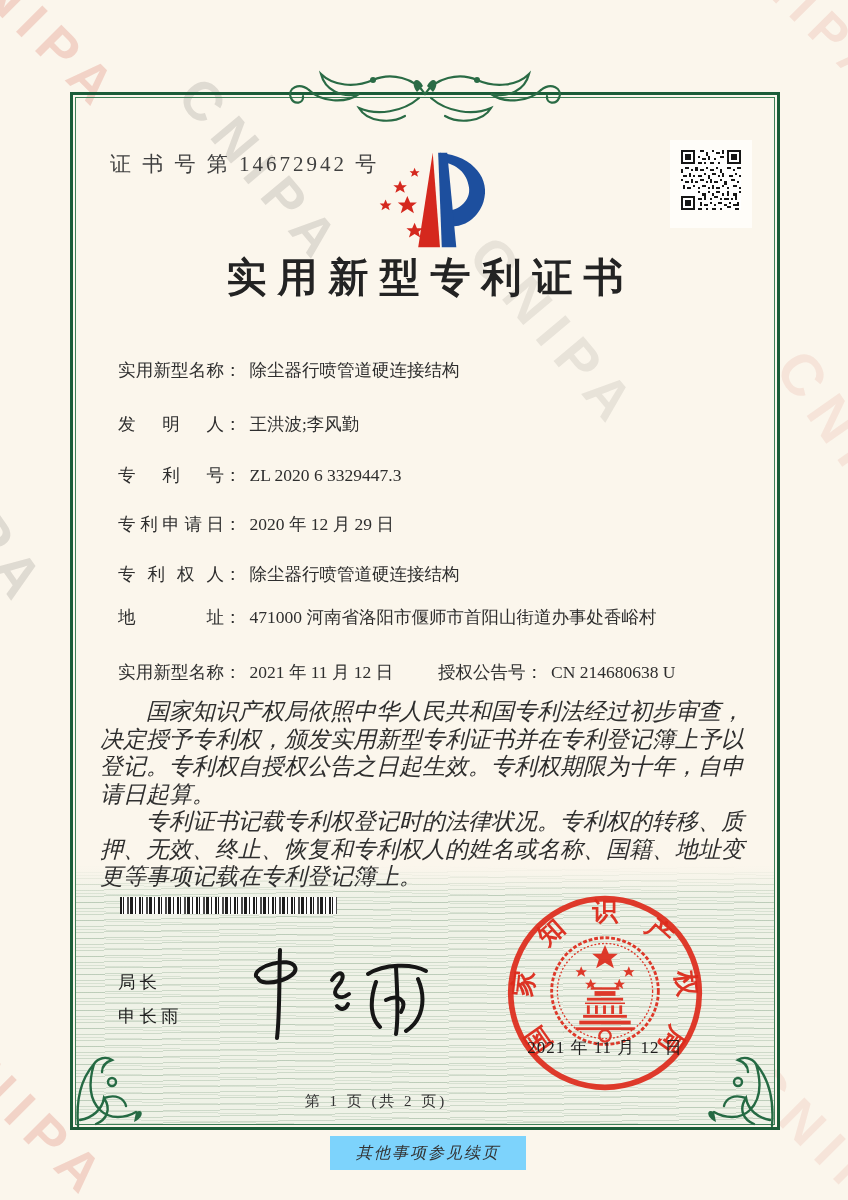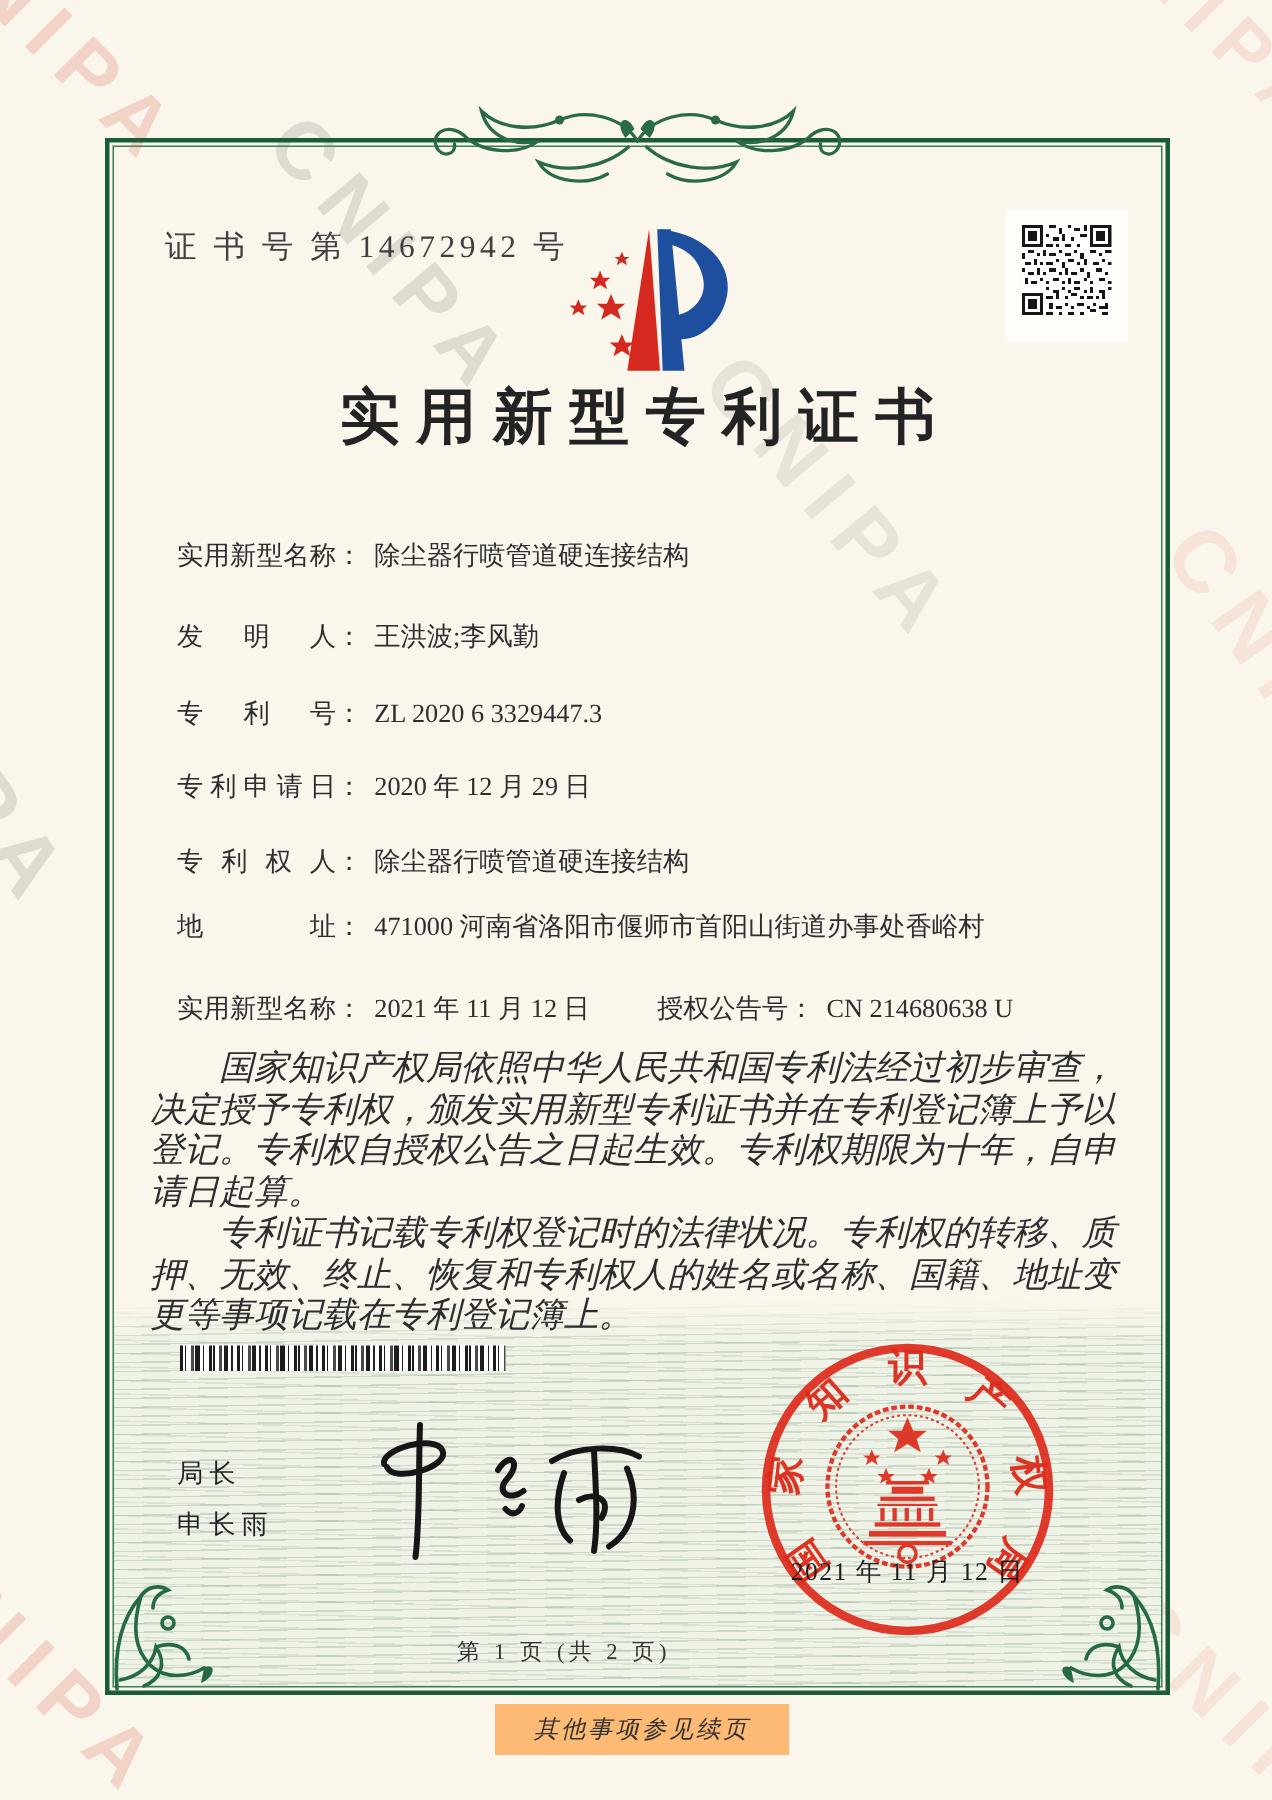--- a/index.html
+++ b/index.html
@@ -53,21 +53,21 @@
       #4a4a4a 7px 9px,#fdfdfd 9px 10px,#1c1c1c 10px 13px,#fdfdfd 13px 15px,
       #222 15px 16px,#fdfdfd 16px 19px);}
   .director-title{position:absolute;left:118px;top:970px;font-size:17.5px;letter-spacing:4px;color:#222;}
   .director-name{position:absolute;left:118px;top:1004px;font-size:17.5px;letter-spacing:4px;color:#222;}
   .signature{position:absolute;left:240px;top:942px;}
   .seal{position:absolute;left:505px;top:893px;}
   .seal-date{position:absolute;left:512px;top:1036px;width:186px;text-align:center;
     font-size:17px;letter-spacing:1px;color:#1d1d1d;}
   .page-info{position:absolute;left:70px;top:1092px;width:612px;text-align:center;
     font-size:15px;letter-spacing:3px;color:#333;}
-  .note-box{position:absolute;left:330px;top:1136px;width:196px;height:34px;background:#fdba74;
+  .note-box{position:absolute;left:330px;top:1136px;width:196px;height:34px;background:#7dd3fc;
     display:flex;align-items:center;justify-content:center;
     font-size:16px;letter-spacing:2px;color:#333;font-style:italic;}
   svg{display:block;}
 </style>
 </head>
 <body>
 
 <div class="wm wm-pink" style="left:-78px;top:-8px;font-size:54px;transform:rotate(45deg);">CNIPA</div>
 <div class="wm wm-pink" style="left:700px;top:-20px;font-size:50px;transform:rotate(45deg);color:rgba(228,160,145,0.25);">CNIPA</div>
 <div class="wm wm-gray" style="left:150px;top:140px;font-size:54px;transform:rotate(50deg);">CNIPA</div>

